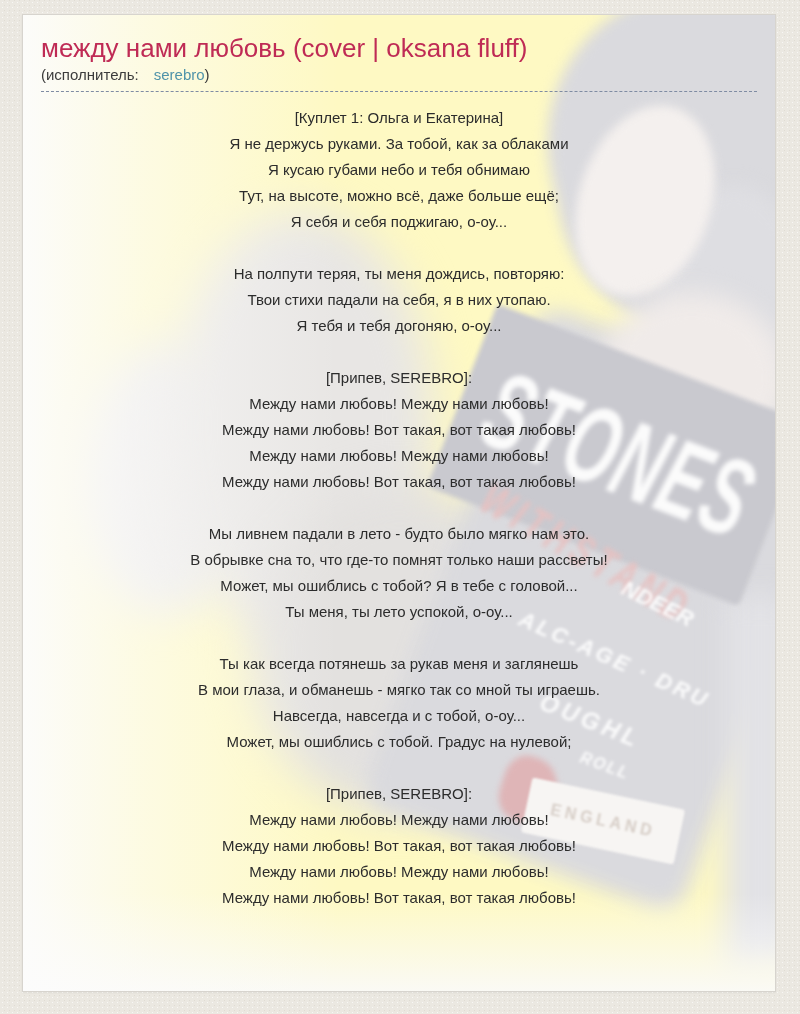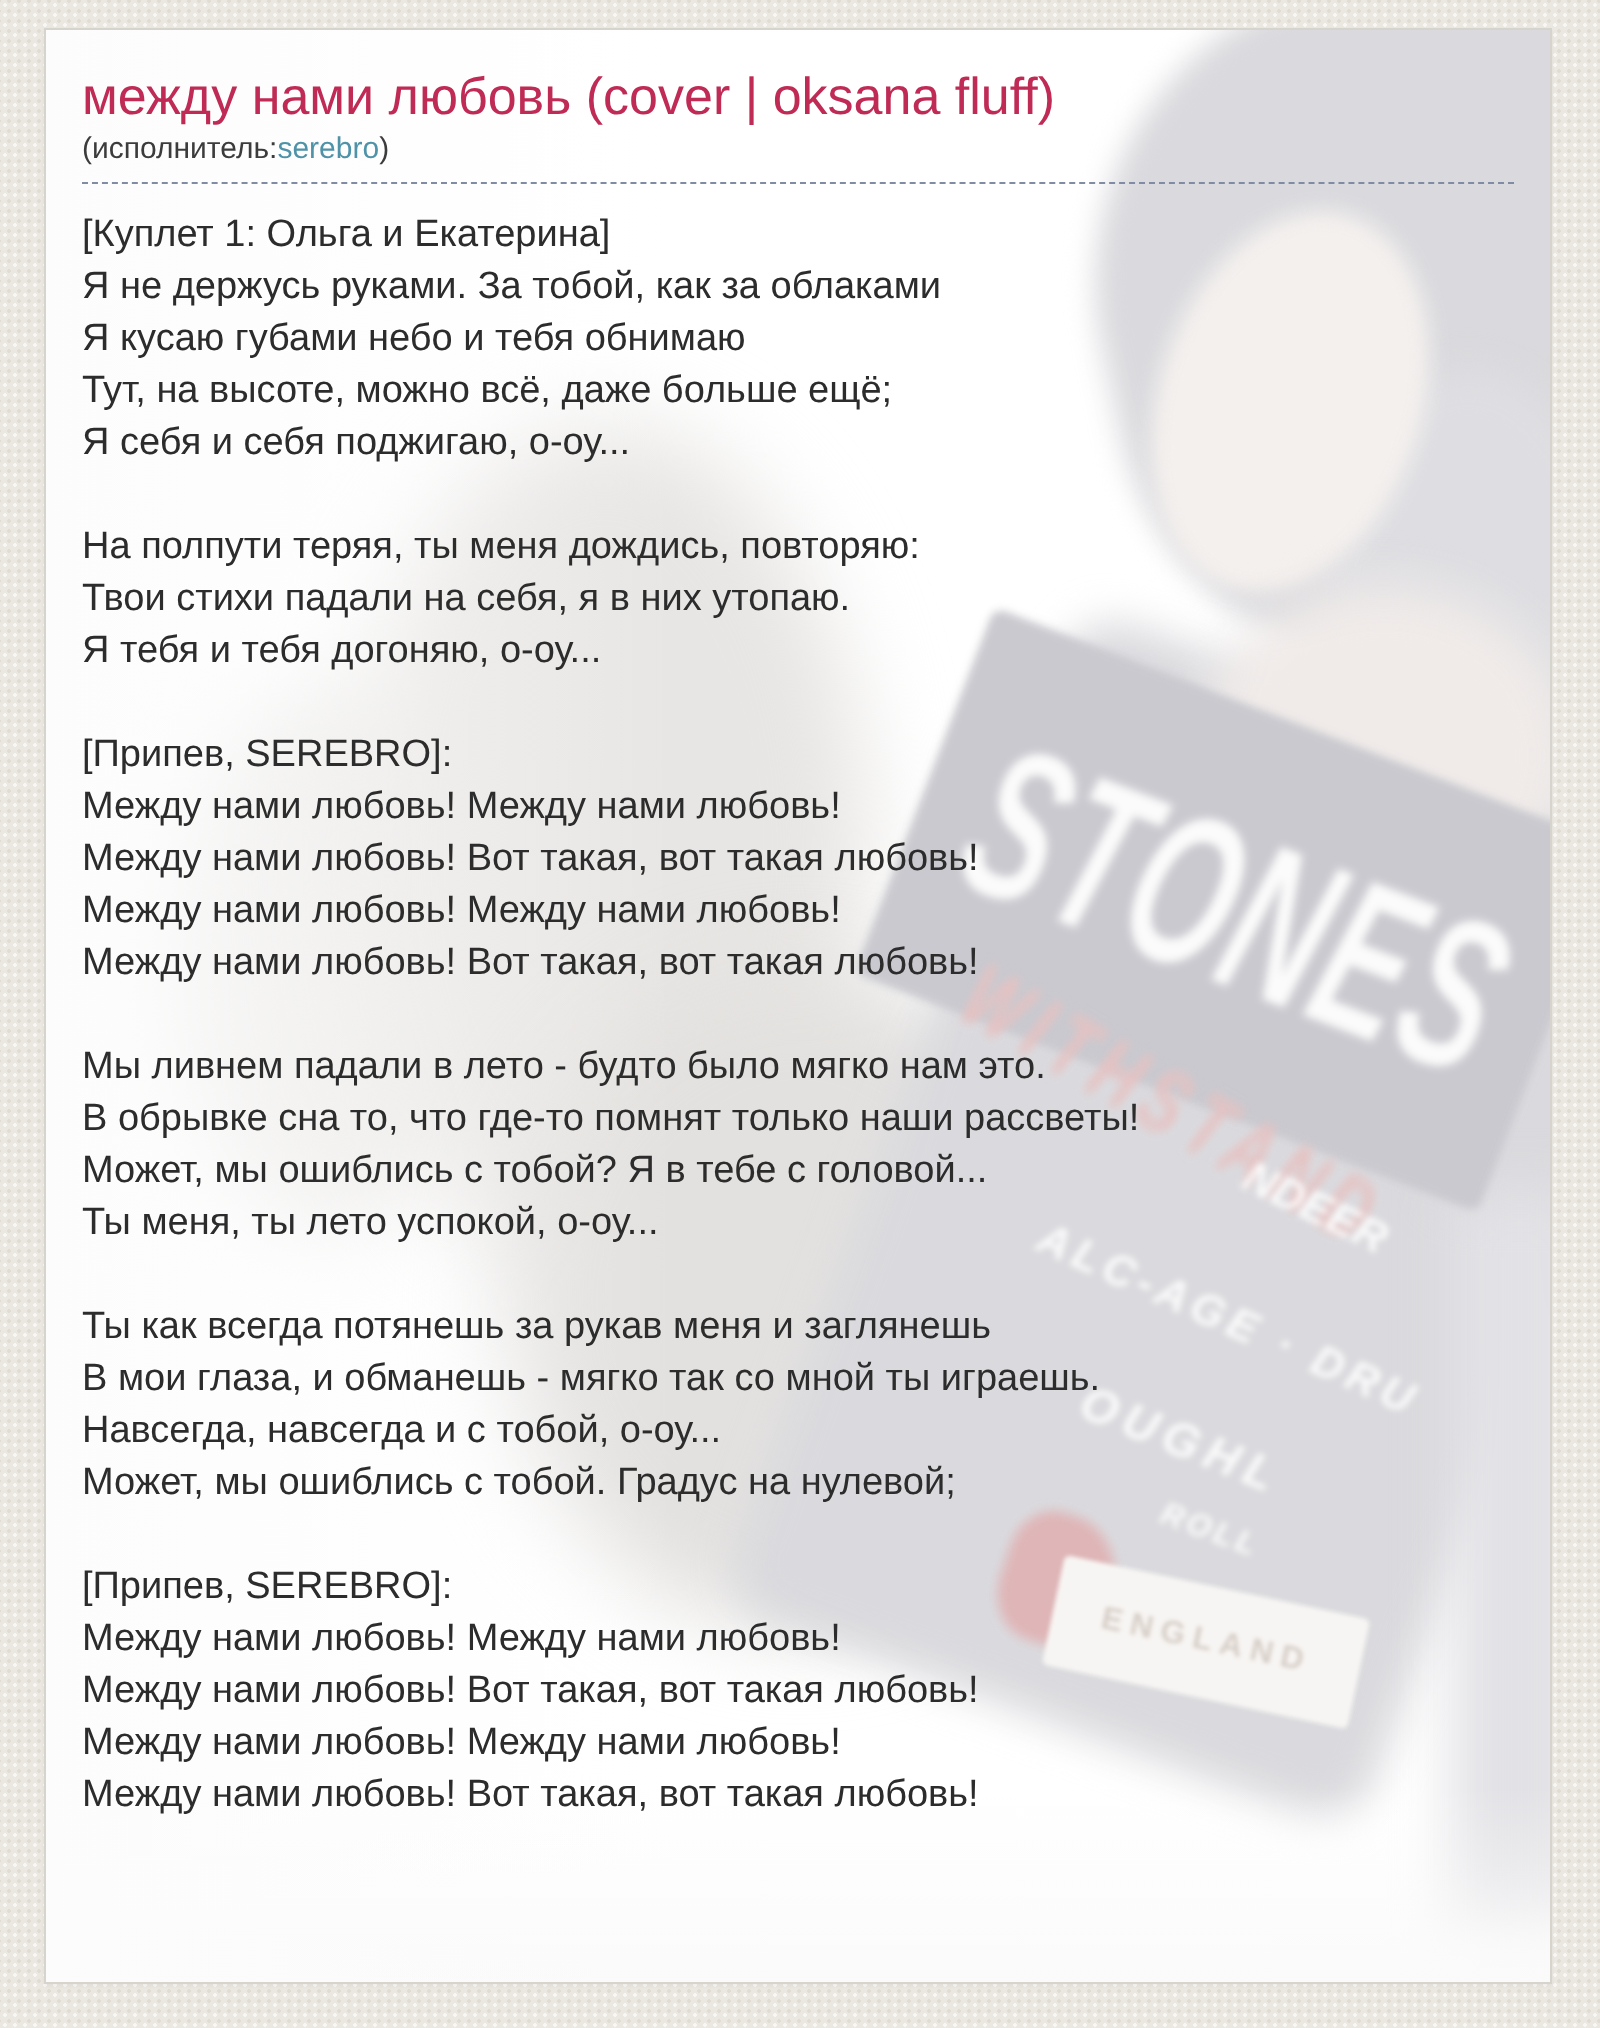--- a/index.html
+++ b/index.html
@@ -8,21 +8,21 @@
     font-family:"Liberation Sans", sans-serif;
     background-color:#ebe8e1;
     background-image:
       radial-gradient(rgba(255,255,255,.65) 22%, rgba(255,255,255,0) 26%),
       radial-gradient(rgba(205,199,188,.35) 22%, rgba(205,199,188,0) 26%);
     background-size:5px 5px, 5px 5px;
     background-position:0 0, 2px 3px;
   }
   .card {
     position:absolute; left:22px; top:14px; width:754px; height:978px;
-    background:#ffffff; border:1px solid #d7d4ce; box-sizing:border-box;
+    background:#fef9c3; border:1px solid #d7d4ce; box-sizing:border-box;
     overflow:hidden; box-shadow:0 1px 2px rgba(0,0,0,.05);
   }
   
   .photo { position:absolute; inset:0; z-index:1; pointer-events:none; }
   .photo div { position:absolute; }
   .blob-hair { left:528px; top:-28px; width:330px; height:340px; background:#dadade; border-radius:48% 52% 55% 45%; transform:rotate(-12deg); filter:blur(7px); }
   .blob-hair2 { left:636px; top:170px; width:150px; height:230px; background:#dedee2; border-radius:50%; filter:blur(9px); }
   .blob-face { left:556px; top:88px; width:132px; height:196px; background:#f4f0ee; border-radius:50%; transform:rotate(18deg); filter:blur(5px); }
   .blob-neck { left:574px; top:278px; width:190px; height:170px; background:#f0ebe9; border-radius:50%; filter:blur(12px); }
   .blob-l1 { left:146px; top:196px; width:266px; height:430px; background:#e8e6e4; border-radius:50%; filter:blur(22px); }
@@ -59,23 +59,23 @@
   .photo-fade {
     left:0; top:0; width:100%; height:100%;
     background:
       linear-gradient(90deg, rgba(252,252,252,.96) 0%, rgba(252,252,252,.55) 16%, rgba(252,252,252,0) 42%),
       linear-gradient(0deg, rgba(250,250,250,.9) 0%, rgba(250,250,250,0) 10%);
   }
   
   .content { position:relative; z-index:2; padding:18px 18px 0 18px; }
   h1.title { margin:0 0 2px 0; font-size:26px; font-weight:400; color:#bf2b55; }
   .artist-line { font-size:15px; color:#3c3c3c; padding-bottom:8px; border-bottom:1px dashed #7f8ca3; }
-  .artist-line .prefix { margin-right:0; }
+  .artist-line .prefix { margin-right:15px; }
   .artist-link { color:#4f93a9; text-decoration:none; cursor:pointer; }
-  .lyrics { margin-top:13px; font-size:19px; line-height:26px; color:#2c2c2c; }
+  .lyrics { margin-top:13px; font-size:15px; line-height:26px; color:#2c2c2c;text-align:center; }
   .stanza { margin:0 0 26px 0; }
   .lyric-line { white-space:nowrap; }
 </style>
 </head>
 <body>
 
 <div class="card">
 
   <div class="photo">
     <div class="blob-l3"></div>

